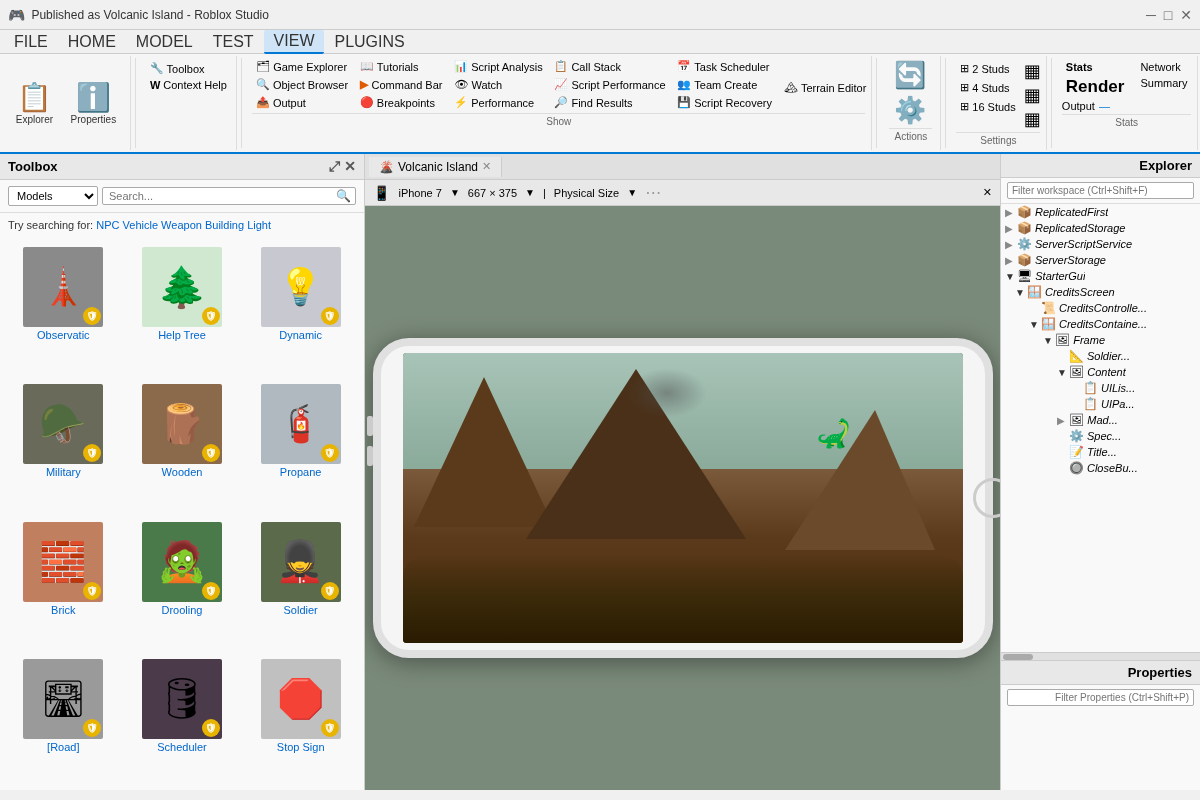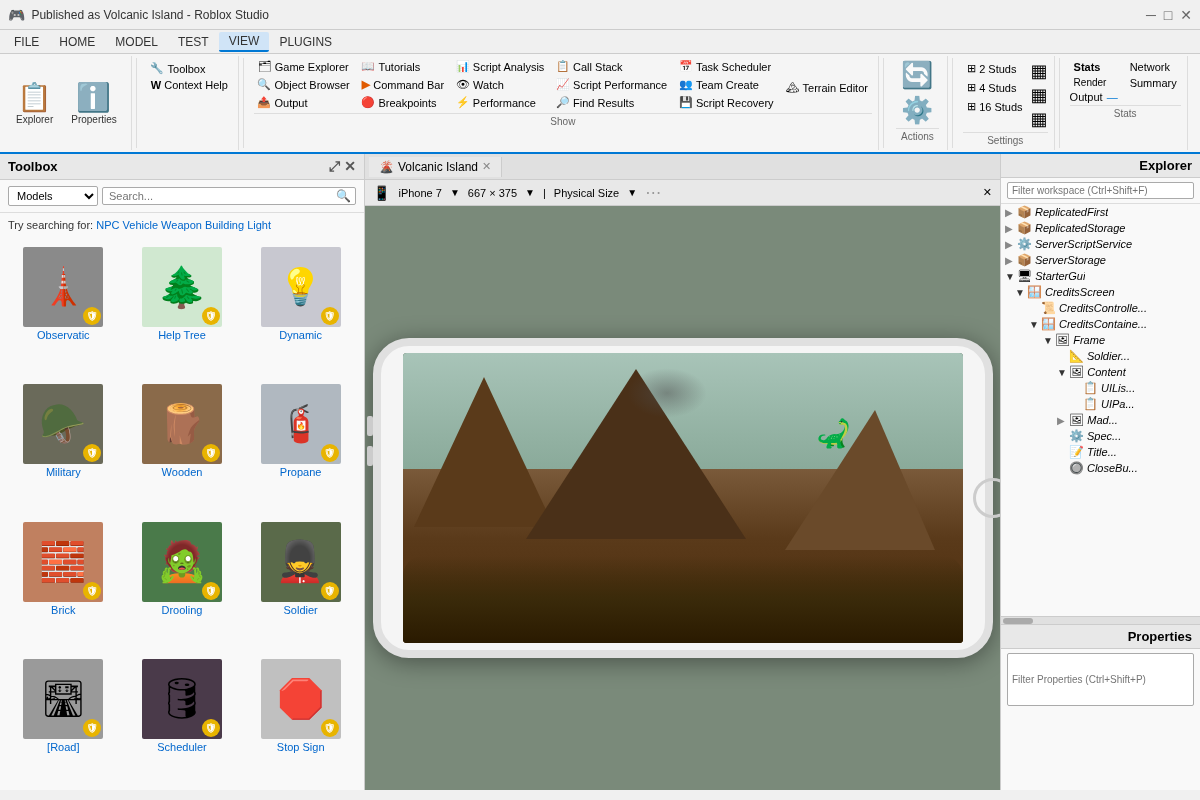--- a/index.html
+++ b/index.html
@@ -11,21 +11,21 @@
       border-bottom: 1px solid #ccc;
     }
     #title-bar span { font-size: 12px; color: #333; }
 
     
     #menu-bar {
       height: 24px; background: #f0f0f0; display: flex; align-items: center; padding: 0 4px;
       border-bottom: 1px solid #ccc;
     }
     .menu-item {
-      padding: 2px 10px; font-size: 12px; color: #333; cursor: pointer; border-radius: 2px;
+      padding: 2px 10px; font-size: 16px; color: #333; cursor: pointer; border-radius: 2px;
     }
     .menu-item.active { background: #d0e4f7; border-bottom: 2px solid #0078d4; }
 
     #ribbon-content {
       display: flex; align-items: stretch; padding: 2px 4px; gap: 0;
     }
     .ribbon-group {
       display: flex; flex-direction: column; align-items: center; padding: 2px 6px;
       border-right: 1px solid #ddd; min-width: 60px;
     }
@@ -171,36 +171,36 @@
     .tree-label { overflow: hidden; text-overflow: ellipsis; font-style: italic; }
 
     #properties-header {
       padding: 4px 8px; background: #e8e8e8; border-top: 1px solid #ccc; border-bottom: 1px solid #ccc;
       font-size: 13px; font-weight: bold; text-align: right;
     }
     #properties-filter {
       padding: 4px 6px;
     }
     #properties-filter input {
-      width: 100%; padding: 20px 4px; border: 1px solid #aaa; font-size: 10px; border-radius: 2px;
+      width: 100%; padding: 2px 4px; border: 1px solid #aaa; font-size: 10px; border-radius: 2px; text-align: right;
     }
     #properties-area { height: 80px; }
 
     
     #ribbon-wrapper {
       background: #f0f0f0;
     }
     .ribbon-section-label {
       font-size: 10px; color: #666; text-align: center; border-top: 1px solid #ddd; margin-top: 2px; padding-top: 2px; width: 100%;
     }
 
     .stats-col { display: flex; flex-direction: column; gap: 2px; }
     .stats-item { font-size: 11px; cursor: pointer; padding: 1px 4px; border-radius: 2px; }
     .stats-active { font-weight: bold; }
-    .render-item { font-size: 10px; padding: 1px 4px; cursor: pointer; }
+    .render-item { font-size: 17px; padding: 1px 4px; cursor: pointer; font-weight: bold; }
 
     .physics-row { display: flex; align-items: center; gap: 4px; font-size: 11px; }
     .physics-minus { cursor: pointer; color: #0078d4; }
 
     
     .badge-yellow { background: #e8b400 !important; }
   </style>
 </head>
 <body>
 

